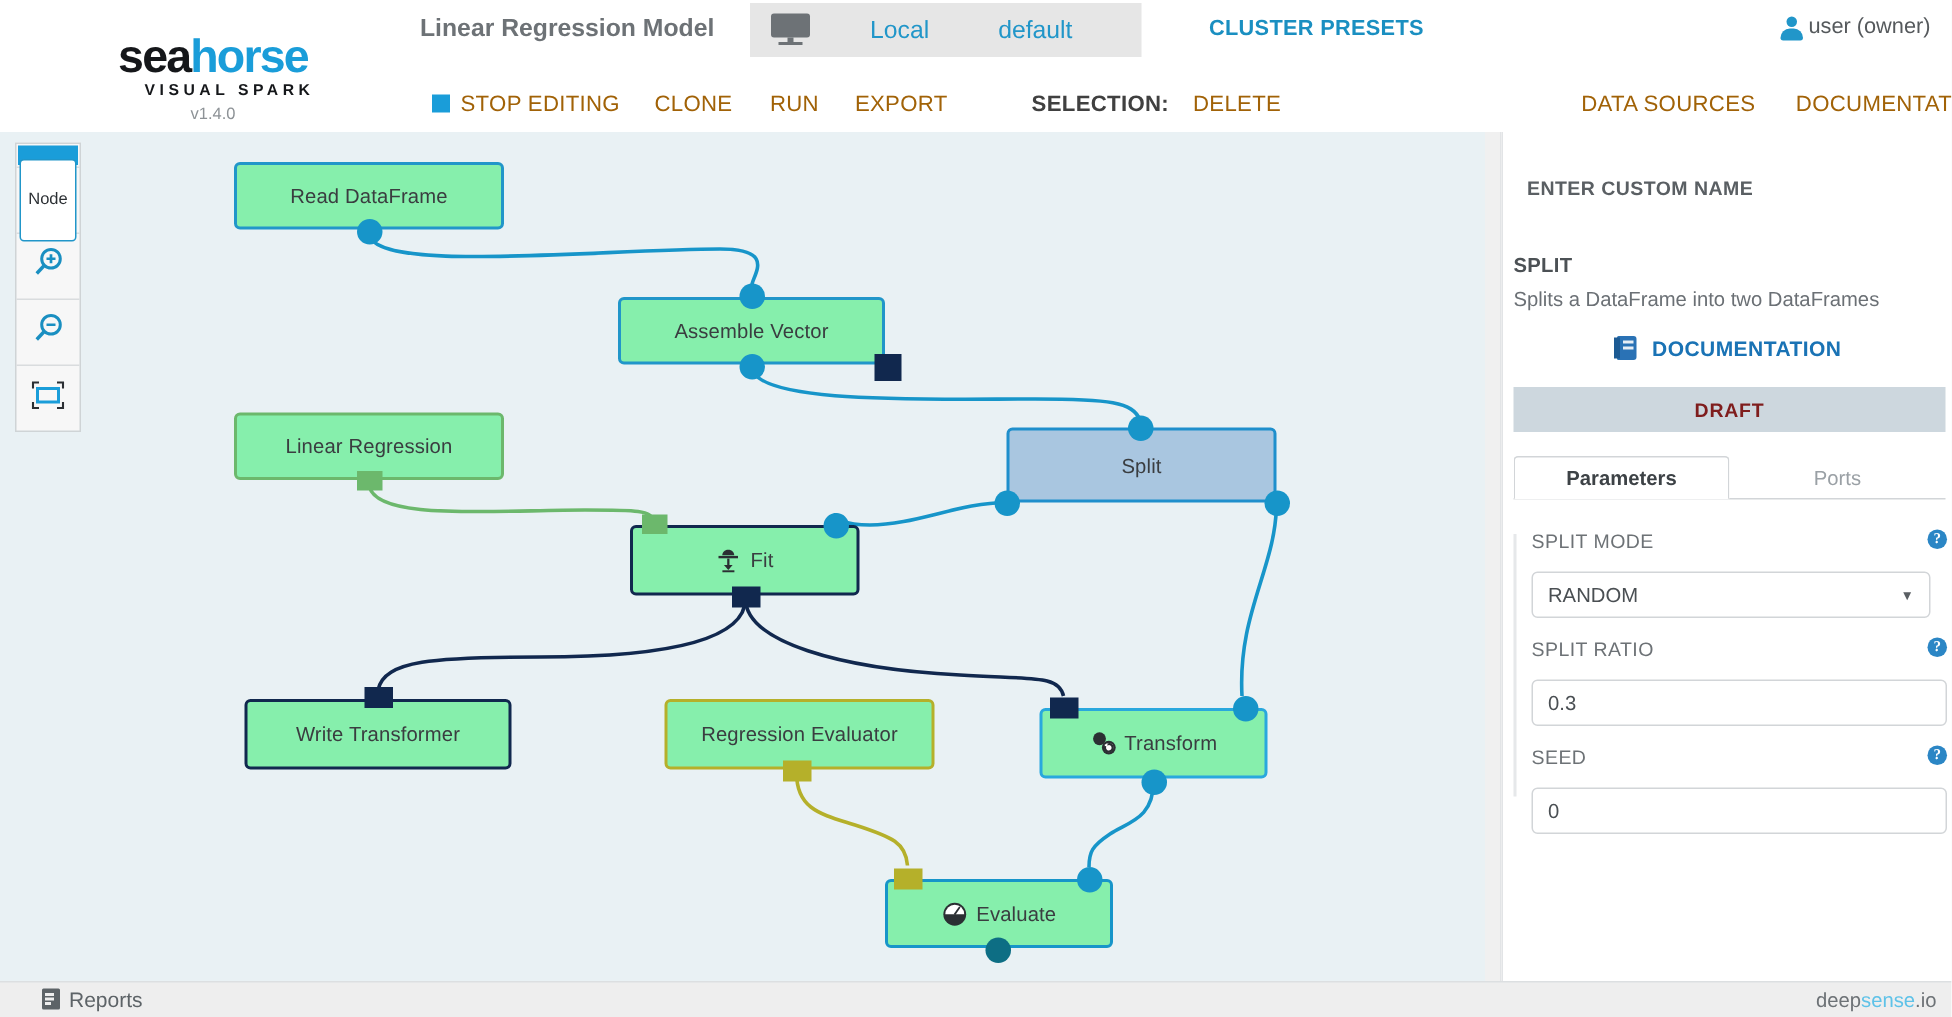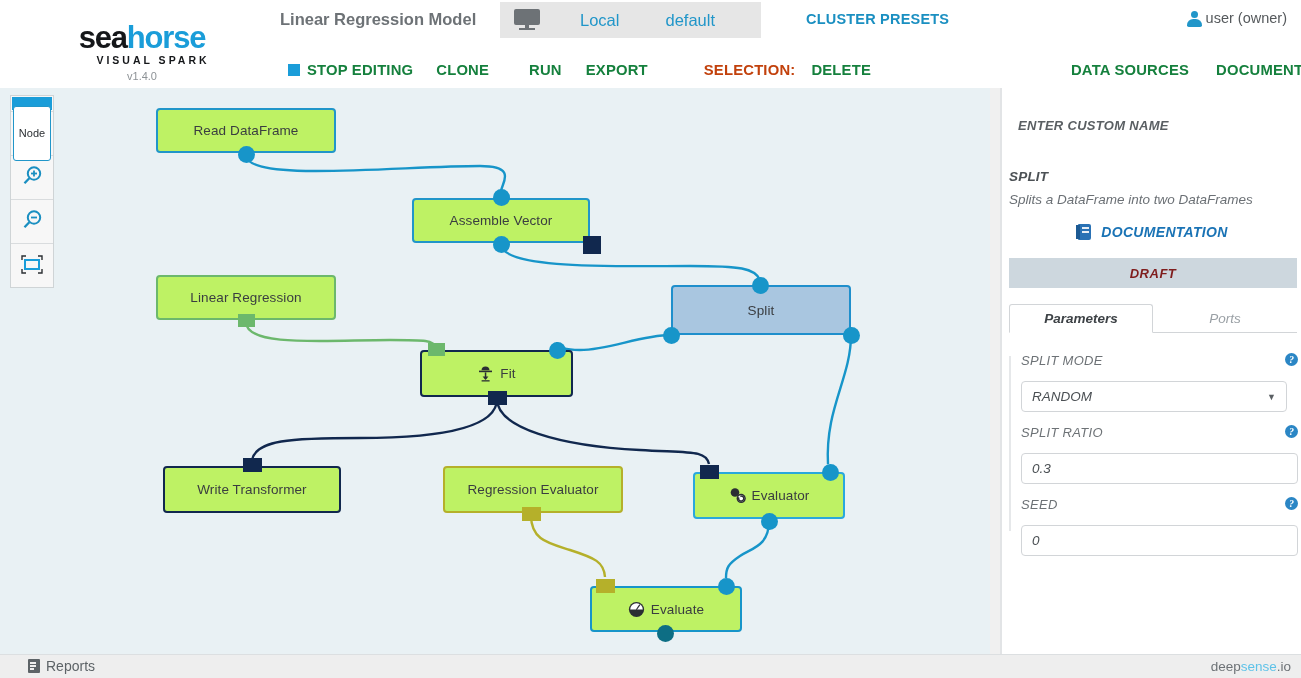--- a/index.html
+++ b/index.html
@@ -68,29 +68,29 @@
     width: 14px; height: 15px; margin-right: 5px; position: relative;
   }
   .user-icon i.h { position:absolute; left:4px; top:0; width:7px; height:7px; border-radius:50%; background:#2196c9; }
   .user-icon i.b { position:absolute; left:0px; top:8px; width:15px; height:8px; border-radius:7px 7px 2px 2px; background:#2196c9; }
 
   .toolbar2 {
     position: absolute; top: 52px; left: 0; width: 1301px; height: 36px;
     display: flex; align-items: center;
   }
   .tb-item {
-    font-size: 14.8px; font-weight: bold; color: #15803d; letter-spacing: .2px;
+    font-size: 14.8px; font-weight: normal; color: #a16207; letter-spacing: .2px;
     cursor: pointer; white-space: nowrap;
   }
   .tb-sq {
     display: inline-block; width: 12px; height: 12px; background: #1a9dd9;
     margin-right: 7px; vertical-align: -1px;
   }
   .tb-sel {
-    font-size: 14.8px; font-weight: bold; color: #c2410c; letter-spacing: .2px;
+    font-size: 14.8px; font-weight: bold; color: #404040; letter-spacing: .2px;
   }
   .tb-div {
     width: 1px; height: 30px; background: #2c2c2c;
   }
 
   
   .palette {
     position: absolute; left: 10px; top: 95px; width: 44px;
     background: #f7f7f7; border: 1px solid #cfd4d6;
   }
@@ -105,34 +105,34 @@
     font-size: 11px; color: #2b2f33; padding: 20px 5px; line-height: 1.1;
   }
 
   
   .canvas {
     position: absolute; left: 0; top: 88px; width: 990px; height: 566px;
     background: #e9f1f4; overflow: hidden;
   }
   .canvas svg { position: absolute; left: 0; top: 0; }
   .node {
-    position: absolute; background: #bef264; border-radius: 4px;
+    position: absolute; background: #86efac; border-radius: 4px;
     display: flex; align-items: center; justify-content: center;
     font-size: 13.5px; color: #3a3d40; letter-spacing: .1px;
   }
   .node .nlabel { display:flex; align-items:center; gap:6px; }
   .nicon { width: 17px; height: 17px; display:inline-block; position: relative; }
 
   .port { position: absolute; }
   .port.circ { border-radius: 50%; }
 
   
   .rpanel {
     position: absolute; left: 1001px; top: 88px; width: 300px; height: 566px;
-    background: #ffffff; border-left: 1px solid #e2e4e6; font-style: italic;
+    background: #ffffff; border-left: 1px solid #e2e4e6;
   }
   .scroll-track {
     position: absolute; left: 990px; top: 88px; width: 11px; height: 566px;
     background: #f0f0f0; border-right: 1px solid #e2e4e6;
   }
   .scroll-track .thumb {
     position: absolute; left: 1px; top: 0; width: 9px; height: 0px; background: #c6c9cb;
   }
   .custom-name {
     position: absolute; left: 16px; top: 30px;
@@ -257,21 +257,21 @@
           <i class="b"></i>
         </span>
       <span>user (owner)</span>
     </div>
 
     <div class="toolbar2">
       <div class="tb-item" style="margin-left:288px;">
         <span class="tb-sq"></span><span>STOP EDITING</span>
       </div>
       <div class="tb-item" style="margin-left:23px;">CLONE</div>
-      <div class="tb-item" style="margin-left:40px;">RUN</div>
+      <div class="tb-item" style="margin-left:25px;">RUN</div>
       <div class="tb-item" style="margin-left:24px;">EXPORT</div>
       <div class="tb-div" style="margin-left:31px;"></div>
       <div class="tb-sel" style="margin-left:25px;">SELECTION:</div>
       <div class="tb-item" style="margin-left:16px;">DELETE</div>
       <div class="tb-item" style="margin-left:200px;">DATA SOURCES</div>
       <div class="tb-item" style="margin-left:27px;">DOCUMENTATION</div>
     </div>
   </div>
 
   <div class="canvas">
@@ -365,21 +365,21 @@
       <span class="nlabel">
         <span class="nicon">
           <svg width="18" height="17" viewBox="0 0 18 17">
             <circle cx="6" cy="5.5" r="4.3" fill="#2b2f33"></circle>
             <circle cx="12.2" cy="11.4" r="4.6" fill="#2b2f33"></circle>
             <circle cx="12.2" cy="11.4" r="3.1" fill="#ffffff"></circle>
             <path d="M12.2 8.9 A2.6 2.6 0 1 1 9.9 10.3" stroke="#2b2f33" stroke-width="1.5" fill="none"></path>
             <path d="M11.4 8.2 L13.2 9.2 L11.3 10.2 Z" fill="#2b2f33"></path>
           </svg>
         </span>
-        <span>Evaluator</span>
+        <span>Transform</span>
       </span>
     </div>
     <div class="port" style="left:700px; top:377px; width:19px; height:14px; background:#11284e;"></div>
     <div class="port circ" style="left:822px; top:376px; width:17px; height:17px; background:#1795c9;"></div>
     <div class="port circ" style="left:761px; top:425px; width:17px; height:17px; background:#1795c9;"></div>
 
     <div class="node" style="left:590px; top:498px; width:152px; height:46px; border:2px solid #1795c9;">
       <span class="nlabel">
         <span class="nicon">
           <svg width="17" height="17" viewBox="0 0 17 17">

